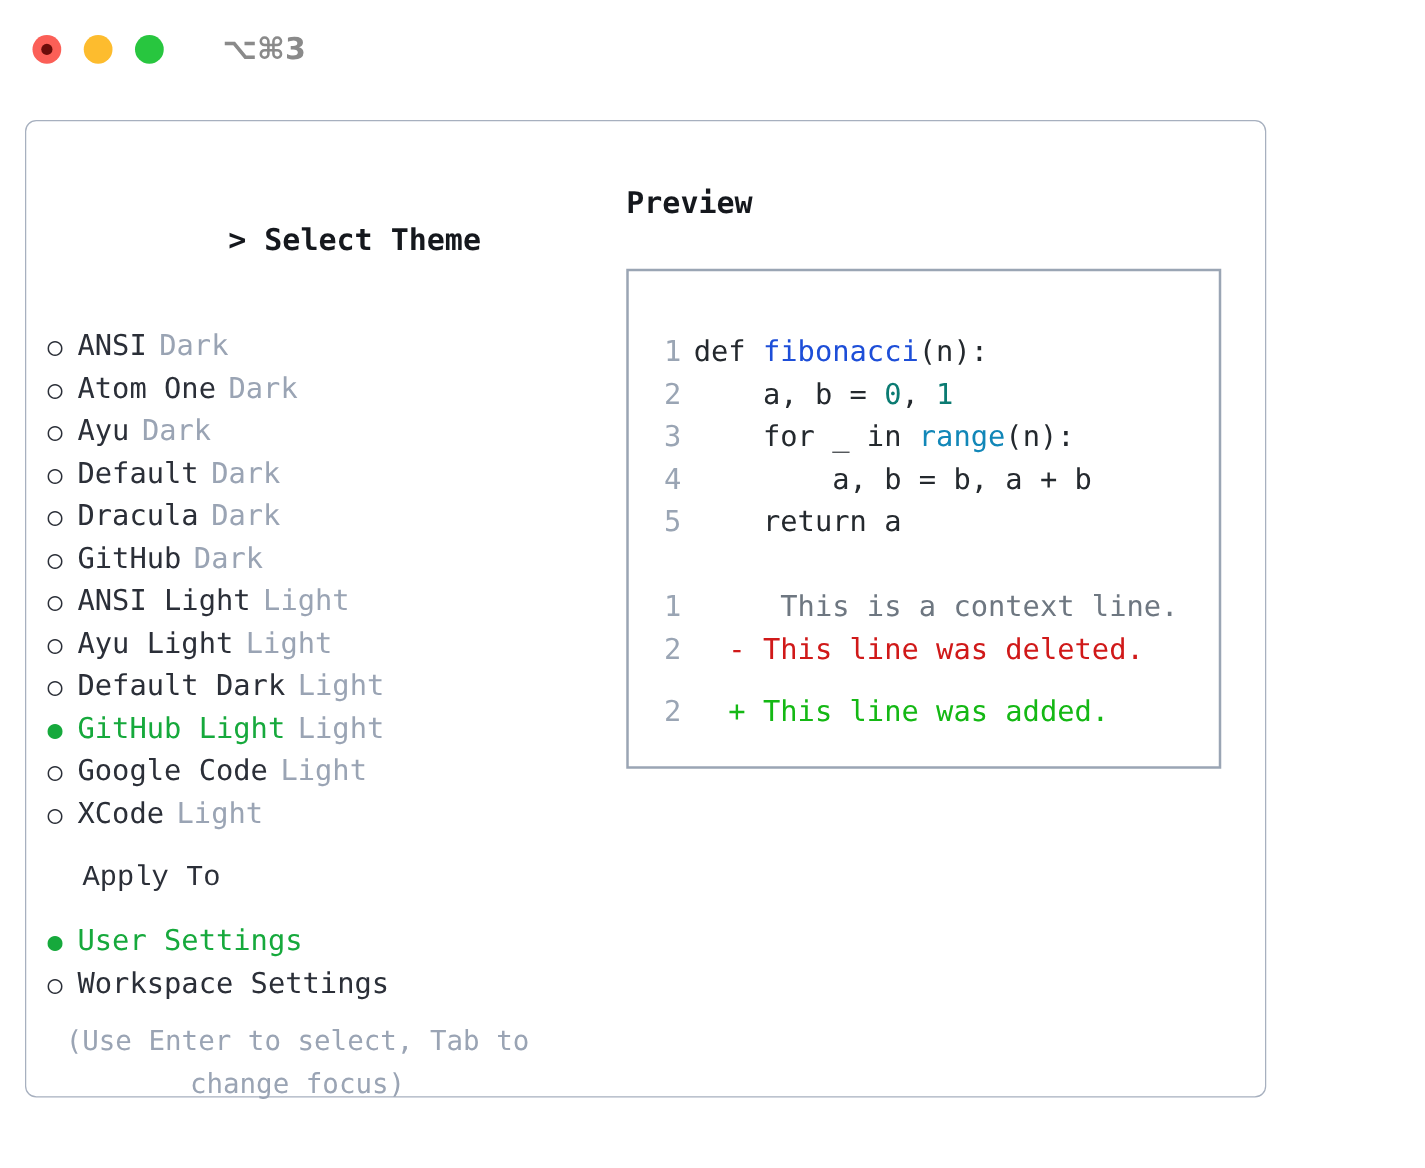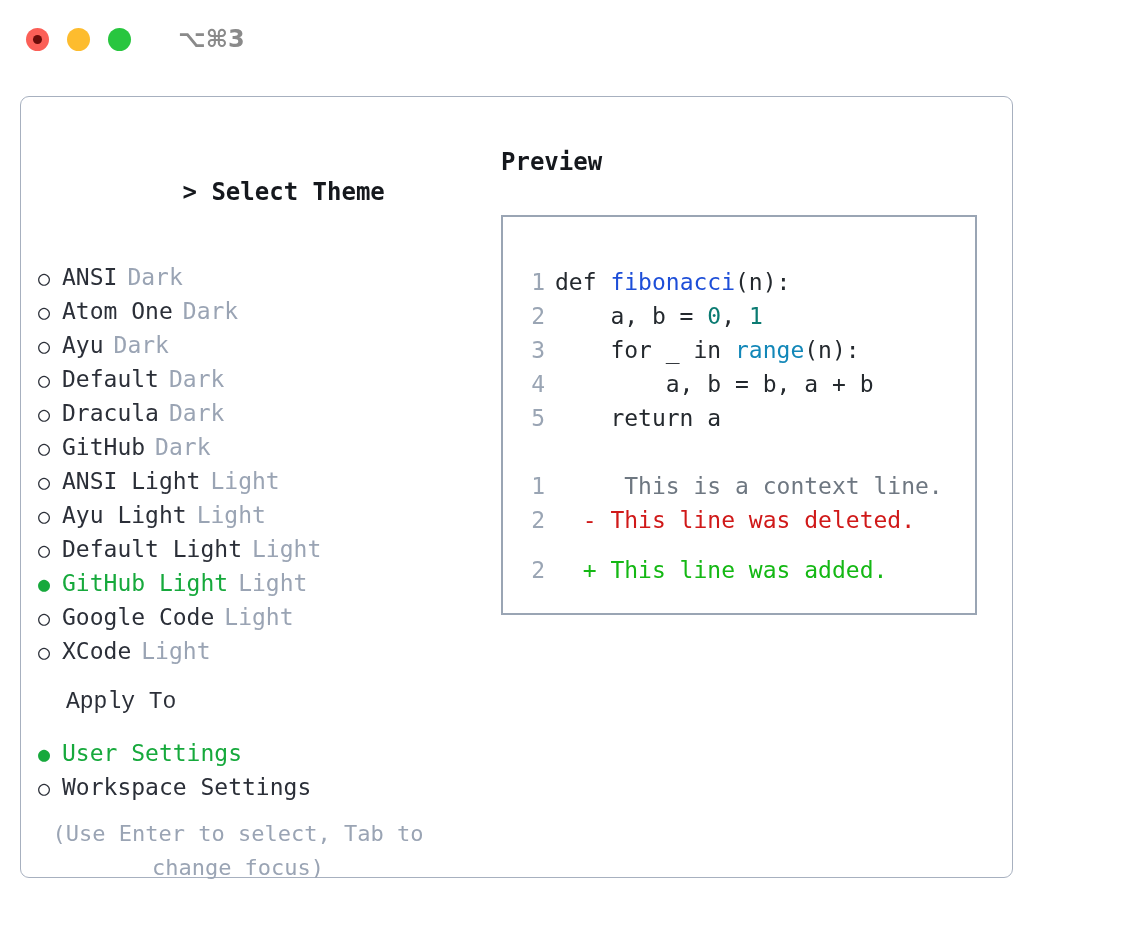--- a/index.html
+++ b/index.html
@@ -227,21 +227,21 @@
 
         <div id="theme-list">
             <div class="opt-row"><span class="marker">○</span><span class="opt-label">ANSI</span><span class="opt-kind">Dark</span></div>
             <div class="opt-row"><span class="marker">○</span><span class="opt-label">Atom One</span><span class="opt-kind">Dark</span></div>
             <div class="opt-row"><span class="marker">○</span><span class="opt-label">Ayu</span><span class="opt-kind">Dark</span></div>
             <div class="opt-row"><span class="marker">○</span><span class="opt-label">Default</span><span class="opt-kind">Dark</span></div>
             <div class="opt-row"><span class="marker">○</span><span class="opt-label">Dracula</span><span class="opt-kind">Dark</span></div>
             <div class="opt-row"><span class="marker">○</span><span class="opt-label">GitHub</span><span class="opt-kind">Dark</span></div>
             <div class="opt-row"><span class="marker">○</span><span class="opt-label">ANSI Light</span><span class="opt-kind">Light</span></div>
             <div class="opt-row"><span class="marker">○</span><span class="opt-label">Ayu Light</span><span class="opt-kind">Light</span></div>
-            <div class="opt-row"><span class="marker">○</span><span class="opt-label">Default Light</span><span class="opt-kind">Light</span></div>
+            <div class="opt-row"><span class="marker">○</span><span class="opt-label">Default Dark</span><span class="opt-kind">Light</span></div>
             <div class="opt-row selected"><span class="marker on">●</span><span class="opt-label">GitHub Light</span><span class="opt-kind">Light</span></div>
             <div class="opt-row"><span class="marker">○</span><span class="opt-label">Google Code</span><span class="opt-kind">Light</span></div>
             <div class="opt-row"><span class="marker">○</span><span class="opt-label">XCode</span><span class="opt-kind">Light</span></div>
           </div>
 
         <div class="spacer-row"></div>
 
         <div class="group-head">Apply To</div>
 
         <div id="apply-list">

